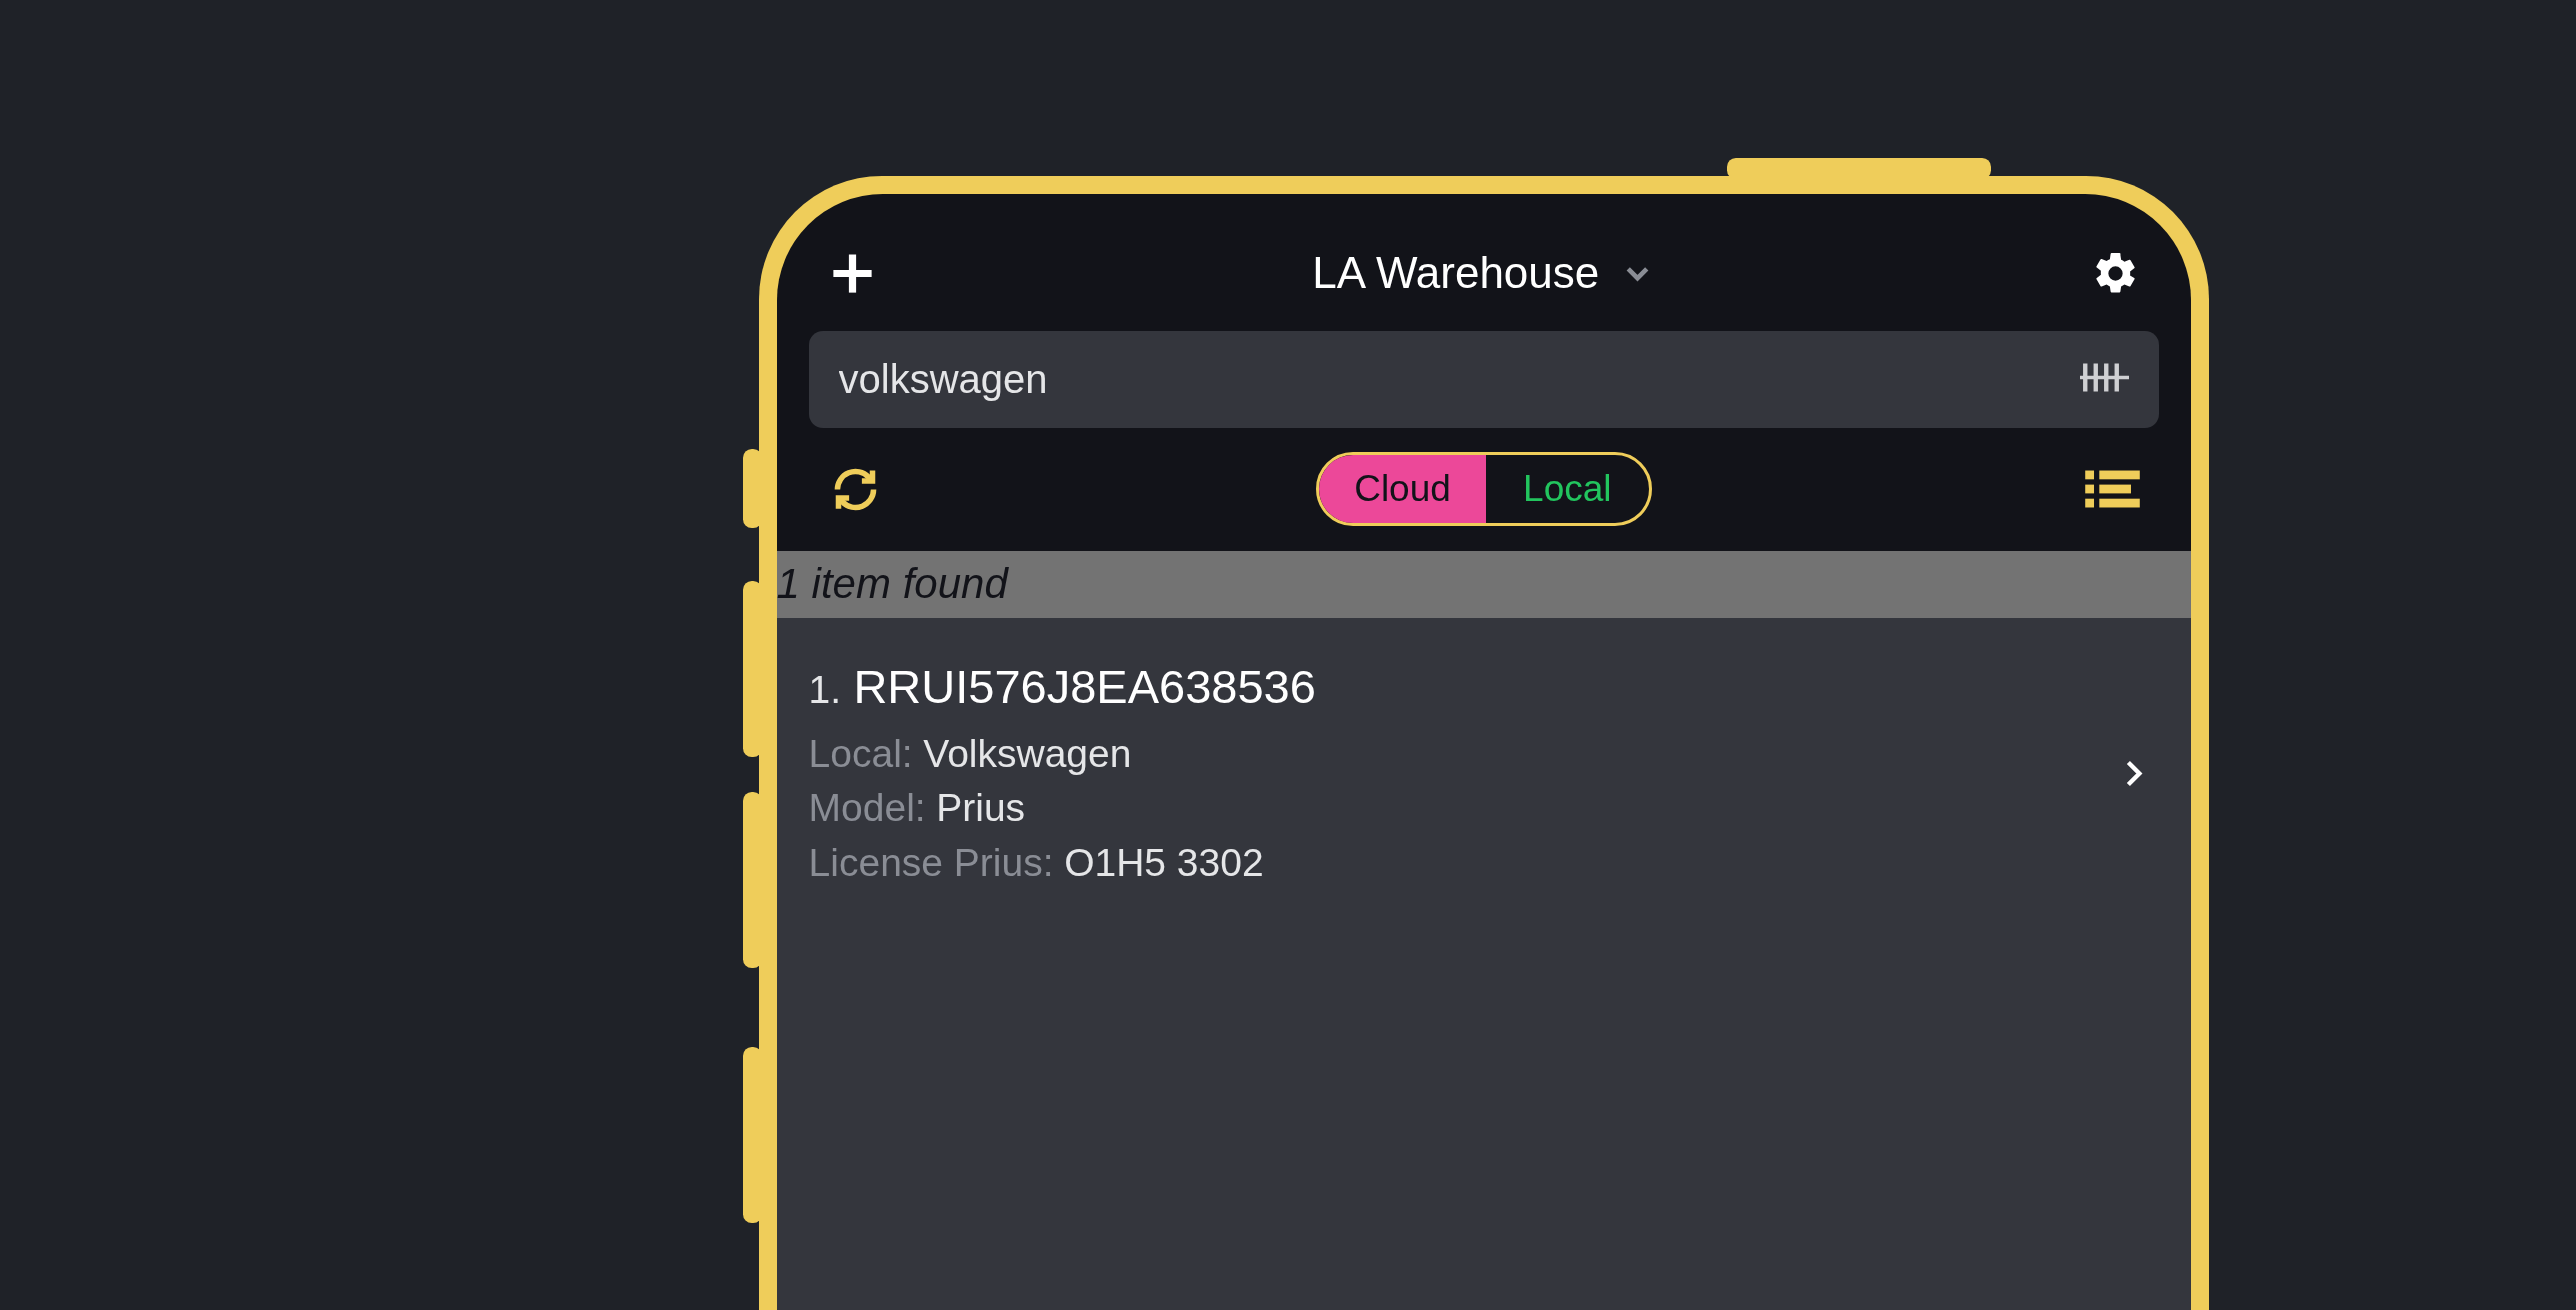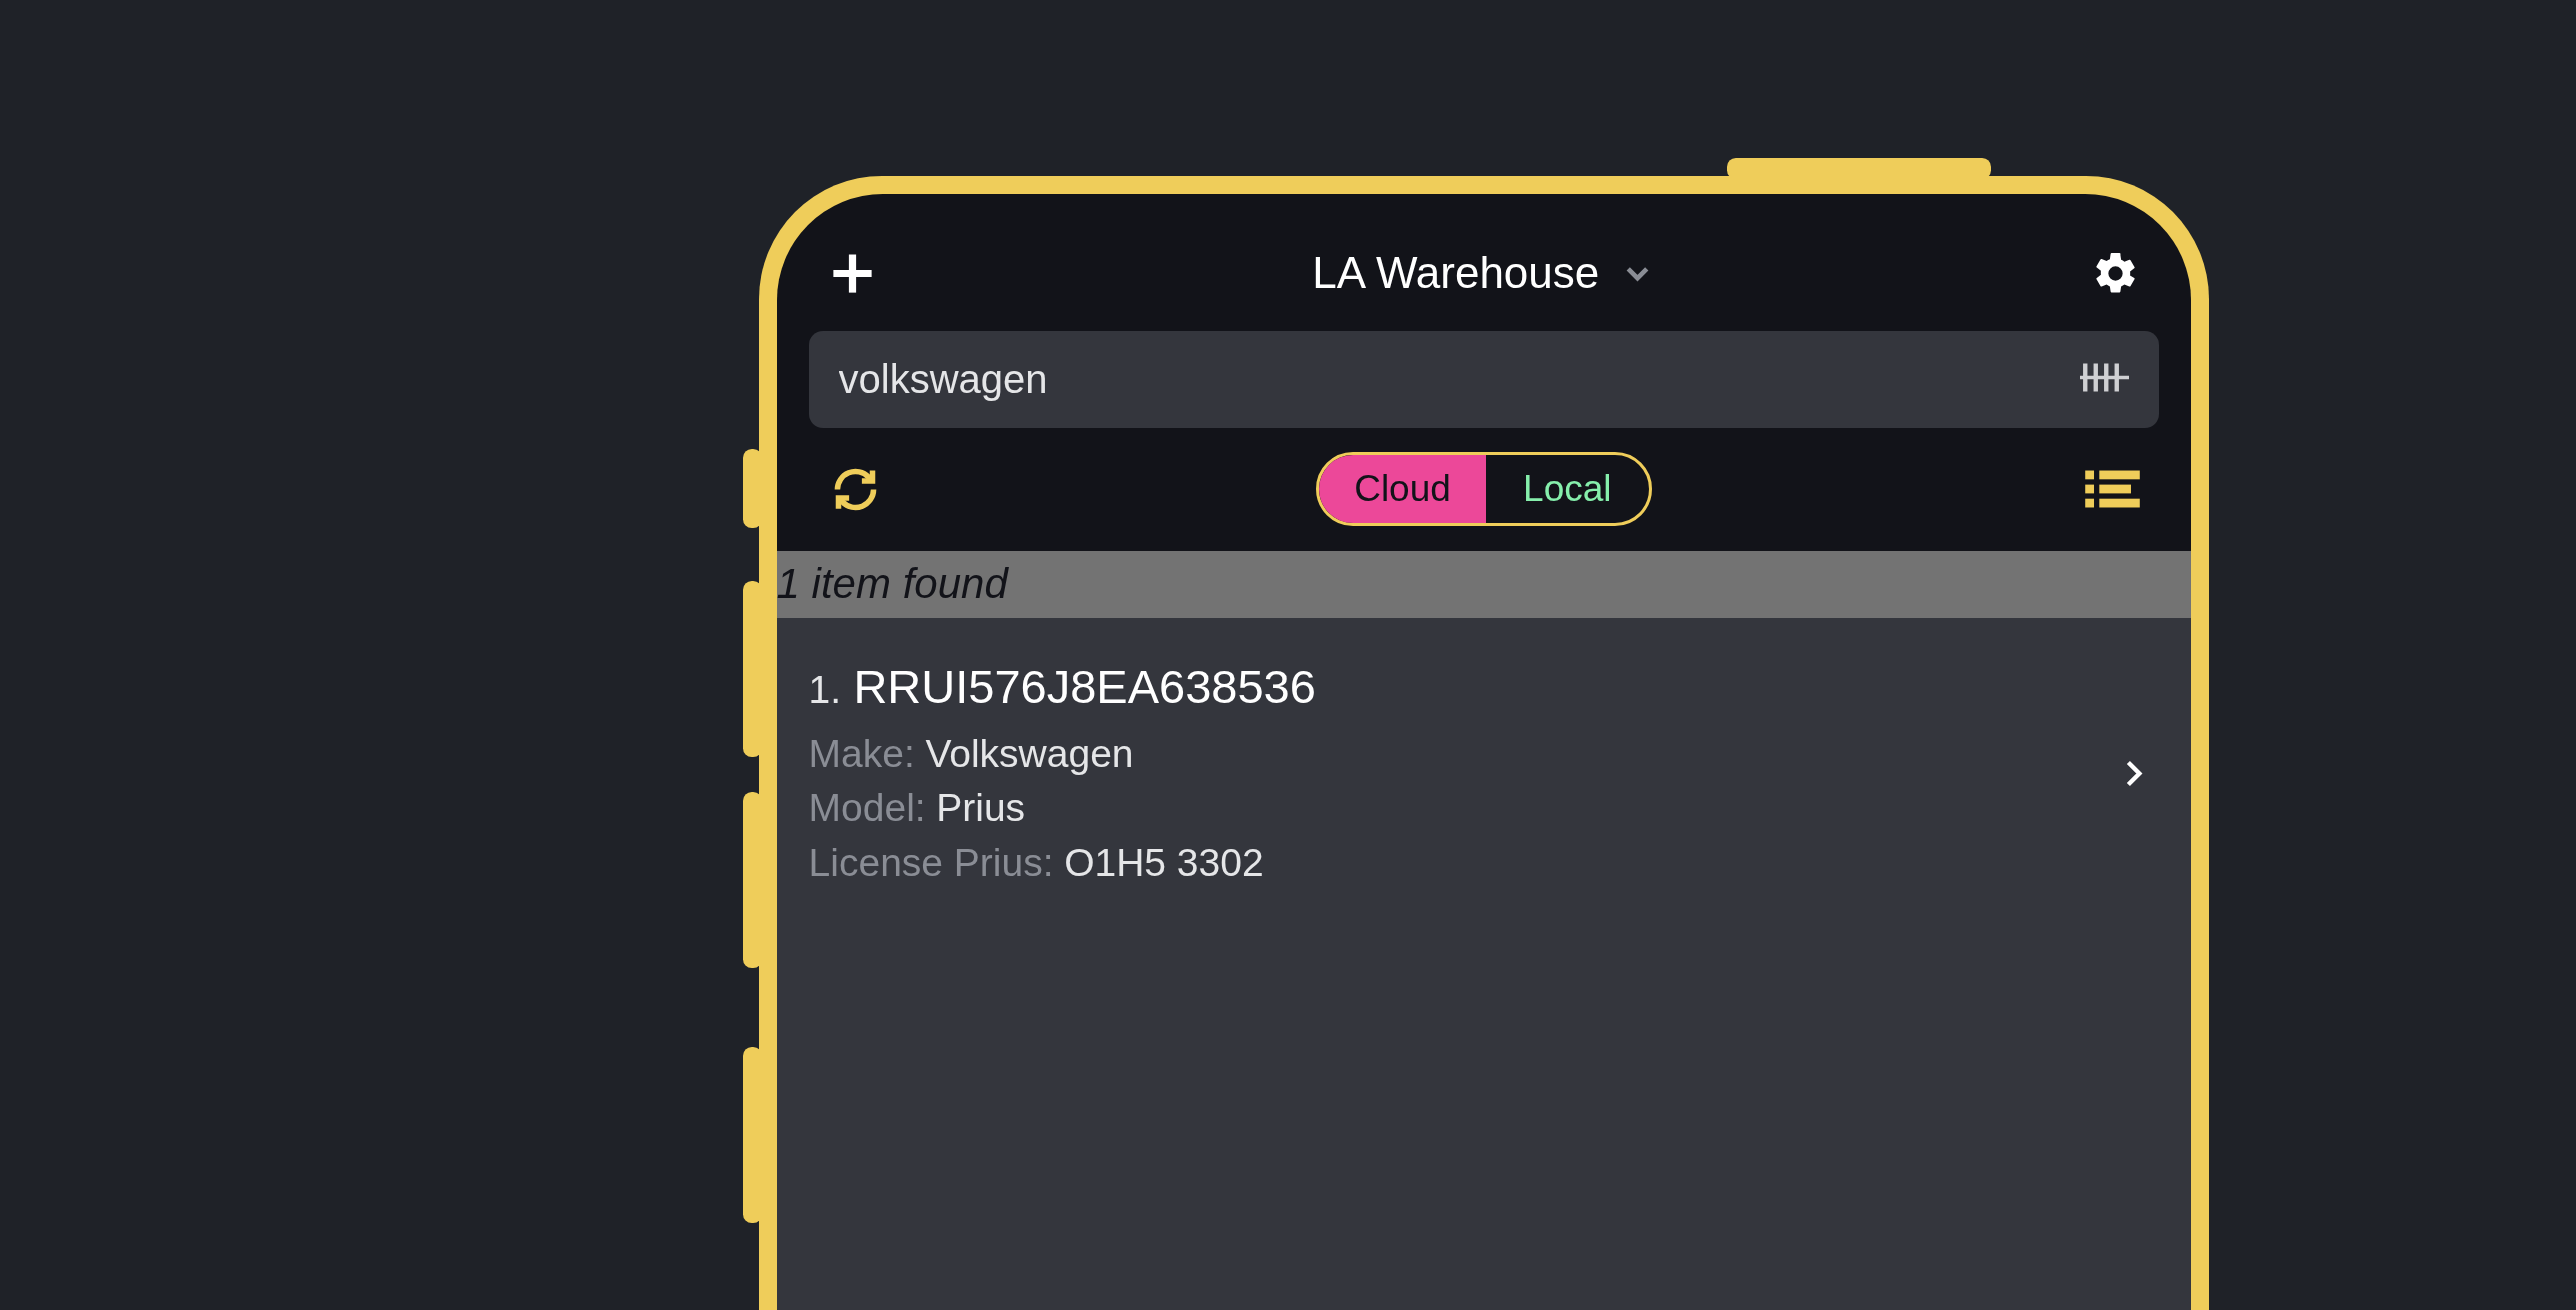--- a/index.html
+++ b/index.html
@@ -132,21 +132,21 @@
     min-width: 163px;
     padding: 0 35px;
     font-size: 37px;
     display: flex;
     align-items: center;
     justify-content: center;
     cursor: pointer;
     font-weight: 500;
   }
   .seg.active   { background: #ec4899; color: #121319; }
-  .seg.inactive { background: transparent; color: #86efac; }
+  .seg.inactive { background: transparent; color: #22c55e; }
 
   
   .status-strip {
     background: #737373;
     color: #121319;
     text-align: left;
     font-size: 42px;
     font-style: italic;
     padding: 8.8px 0 10.6px 0;
   }
@@ -262,21 +262,21 @@
 
       <div class="status-strip">1 item found</div>
 
       <div class="list-area">
         <div class="list-item">
           <div class="row-title">
             <span class="row-index">1.</span>
             <span class="row-id">RRUI576J8EA638536</span>
           </div>
           <div class="attr">
-            <span class="attr-label">Make:</span>
+            <span class="attr-label">Local:</span>
             <span class="attr-value">Volkswagen</span>
           </div>
           <div class="attr">
             <span class="attr-label">Model:</span>
             <span class="attr-value">Prius</span>
           </div>
           <div class="attr">
             <span class="attr-label">License Prius:</span>
             <span class="attr-value">O1H5 3302</span>
           </div>

